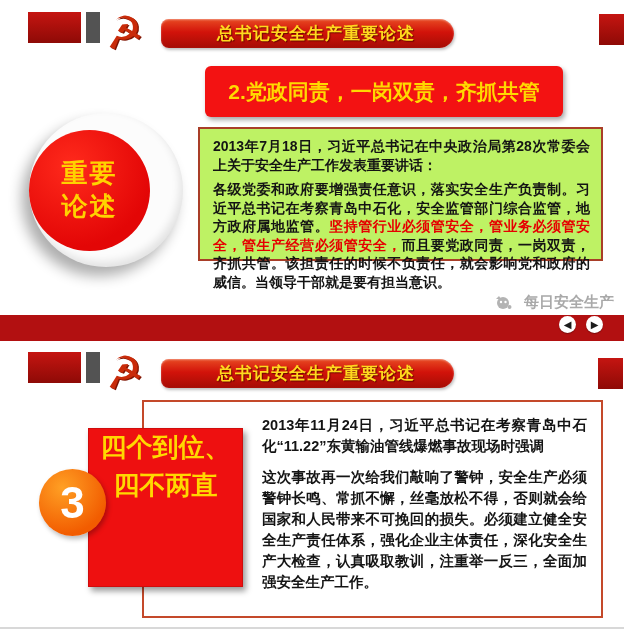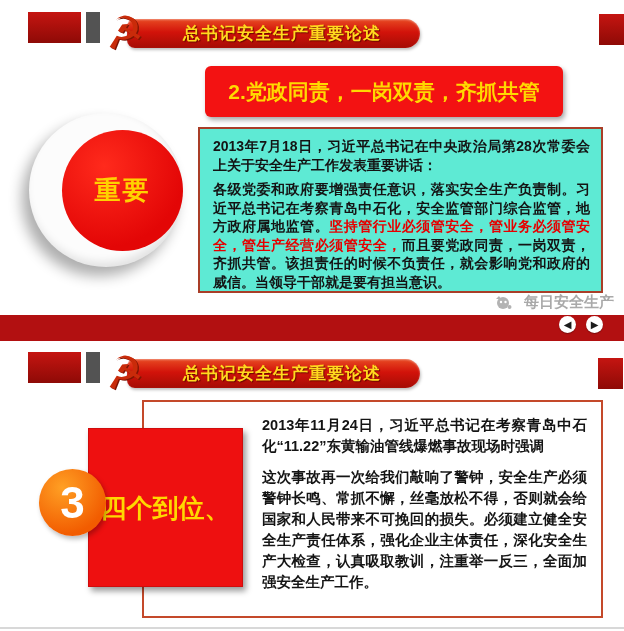--- a/index.html
+++ b/index.html
@@ -16,49 +16,50 @@
   .hblock-right { width:25px; height:31px; background:linear-gradient(180deg,#c51511,#8e0a06); }
   .emblem {
     width:50px; height:50px; font-size:44px; line-height:50px; text-align:center;
     color:#c92b0a; text-shadow:1px 1px 0 #7e1402; transform:rotate(-8deg);
   }
   .banner {
     width:293px; height:29px;
     background:linear-gradient(180deg,#e84a22 0%,#d2130a 45%,#a50c05 100%);
     border-radius:8px 15px 15px 8px;
     box-shadow:inset 0 1px 2px rgba(255,255,255,.4), 1px 2px 3px rgba(0,0,0,.25);
+    margin-left:34px;
   }
   .banner-text {
     position:absolute; left:56px; top:0; height:29px; line-height:29px;
     font-size:17px; font-weight:bold; color:#ffd91e; letter-spacing:1px;
     text-shadow:1px 1px 1px #6d0500; white-space:nowrap;
   }
 
   
   .title-box {
     left:205px; top:66px; width:358px; height:51px; background:#f31212;
     border-radius:6px; box-shadow:2px 3px 5px rgba(0,0,0,.35);
     display:flex; align-items:center; justify-content:center;
     color:#ffd900; font-size:21px; font-weight:bold; white-space:nowrap;
   }
   .badge-outer {
     left:29px; top:113px; width:154px; height:154px; border-radius:50%;
     background:#fcfcfc;
     box-shadow:-7px 9px 14px rgba(0,0,0,.32), inset -3px -5px 8px rgba(0,0,0,.10);
-    display:flex; align-items:center; justify-content:flex-end;
+    display:flex; align-items:center; justify-content:flex-start;
   }
   .badge-inner {
     width:121px; height:121px; border-radius:50%;
     background:radial-gradient(circle at 35% 30%, #ff2a1c, #e30606 70%);
     display:flex; flex-direction:column; align-items:center; justify-content:center;
     color:#ffd200; font-size:26px; font-weight:bold; line-height:33px; letter-spacing:2px;
   }
   .quote1 {
-    left:198px; top:127px; width:405px; height:166px;
-    border:2px solid #a93e28; background:#5eead4;
+    left:198px; top:127px; width:405px; height:134px;
+    border:2px solid #a93e28; background:#bef264;
     padding:8px 11px 6px 13px;
     font-size:14px; font-weight:bold; color:#141414; line-height:18.5px;
     text-align:justify;
   }
   .quote1 .intro { margin-bottom:6px; }
   .hl { color:#e60000; }
 
   
   .watermark {
     right:10px; top:293px; height:19px; display:flex; align-items:center; gap:12px;
@@ -76,21 +77,21 @@
     left:142px; top:400px; width:461px; height:218px;
     border:2px solid #c4492a; background:#fff;
     padding:13px 14px 8px 118px;
     font-size:14.5px; font-weight:bold; color:#141414; line-height:21px;
     text-align:justify;
   }
   .quote2 .intro { margin-bottom:10px; }
   .label-box {
     left:88px; top:428px; width:155px; height:159px; background:#ee1010;
     box-shadow:3px 4px 6px rgba(0,0,0,.4), inset 0 0 0 1px #d00c0c;
-    display:flex; flex-direction:column; align-items:center; justify-content:center;
+    display:flex; flex-direction:column; align-items:center; justify-content:flex-start;
     color:#ffd800; font-size:26px; font-weight:bold; line-height:38px; white-space:nowrap;
   }
   .num-badge {
     left:39px; top:469px; width:67px; height:67px; border-radius:50%;
     background:radial-gradient(circle at 35% 28%, #ffa024, #f25c00 72%);
     box-shadow:2px 3px 5px rgba(0,0,0,.28);
     display:flex; align-items:center; justify-content:center;
     color:#ffffff; font-size:44px; font-weight:bold;
   }
 
@@ -116,20 +117,21 @@
   </div>
 
   <div class="abs quote1">
     <div class="intro">2013年7月18日，习近平总书记在中央政治局第28次常委会上关于安全生产工作发表重要讲话：</div>
     <div><span>各级党委和政府要增强责任意识，落实安全生产负责制。习近平总书记在考察青岛中石化，安全监管部门综合监管，地方政府属地监管。</span><span class="hl">坚持管行业必须管安全，管业务必须管安全，管生产经营必须管安全，</span><span>而且要党政同责，一岗双责，齐抓共管。该担责任的时候不负责任，就会影响党和政府的威信。当领导干部就是要有担当意识。</span></div>
   </div>
 
   <div class="abs badge-outer">
     <div class="badge-inner">
       <span>重要</span>
+      <span>论述</span>
     </div>
   </div>
 </div>
 
 <div class="abs watermark">
   <svg width="17" height="16" viewBox="0 0 17 16">
     <path d="M1 4 L4 1 L6 4 Z" fill="#b3b3b3"></path>
     <circle cx="8" cy="8" r="6" fill="#b3b3b3"></circle>
     <circle cx="6" cy="7" r="1.2" fill="#ffffff"></circle>
     <circle cx="10.5" cy="7" r="1.2" fill="#ffffff"></circle>
@@ -154,19 +156,20 @@
   </div>
 </div>
 
 <div class="abs quote2">
   <div class="intro">2013年11月24日，习近平总书记在考察青岛中石化“11.22”东黄输油管线爆燃事故现场时强调</div>
   <div>这次事故再一次给我们敲响了警钟，安全生产必须警钟长鸣、常抓不懈，丝毫放松不得，否则就会给国家和人民带来不可挽回的损失。必须建立健全安全生产责任体系，强化企业主体责任，深化安全生产大检查，认真吸取教训，注重举一反三，全面加强安全生产工作。</div>
 </div>
 
 <div class="abs label-box">
   <span>四个到位、</span>
+  <span>四不两直</span>
 </div>
 
 <div class="abs num-badge">
   <span>3</span>
 </div>
 
 <div class="abs bottom-line"></div>
 
 </body></html>

